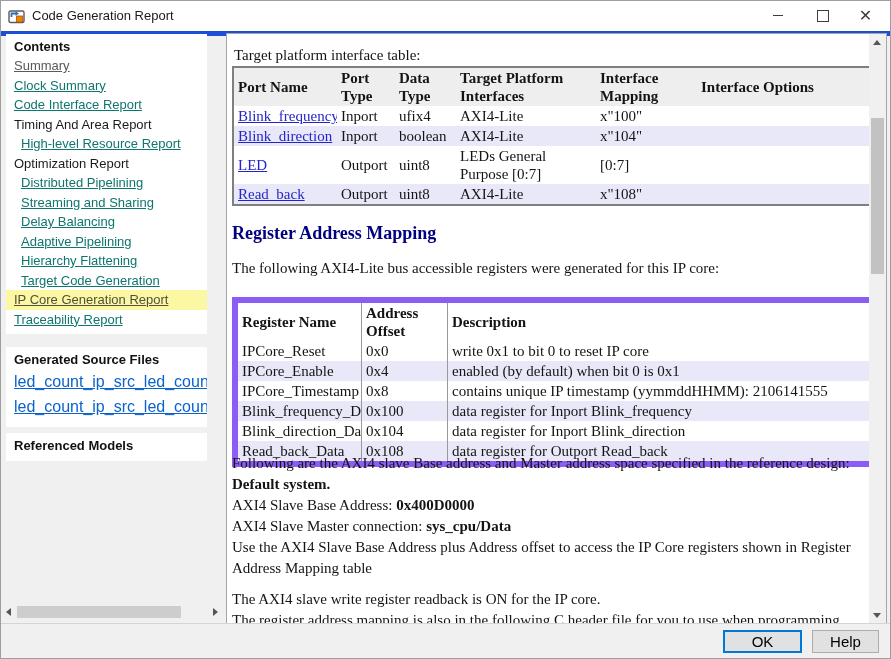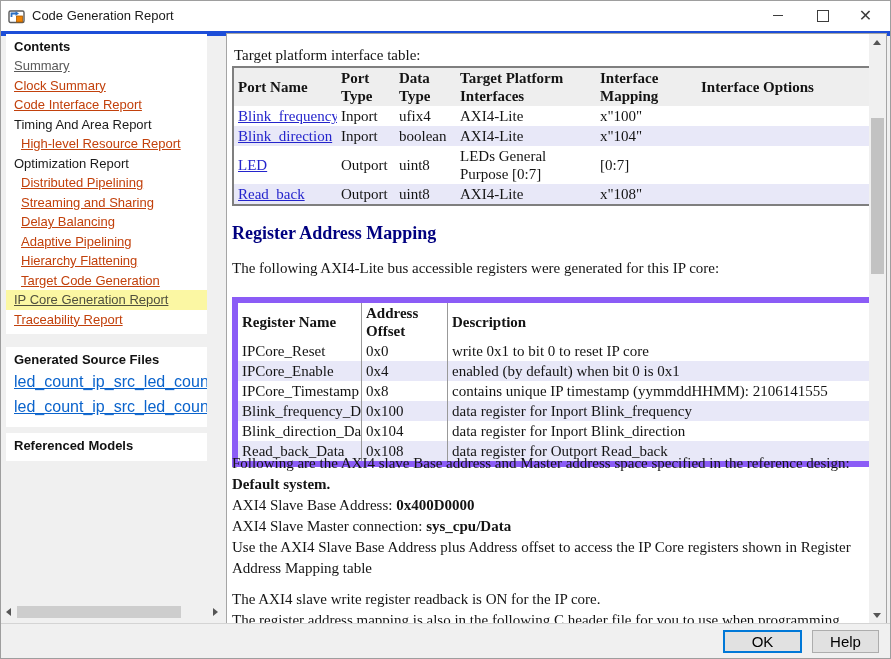--- a/index.html
+++ b/index.html
@@ -17,21 +17,21 @@
   .glyph-max{display:block;width:10px;height:10px;border:1px solid #3d3d3d;}
   
   .side-box{position:absolute;background:#ffffff;overflow:hidden;}
   #contents-box{left:5px;top:33px;width:201px;height:300px;}
   #files-box{left:5px;top:346px;width:201px;height:80px;}
   #models-box{left:5px;top:432px;width:201px;height:28px;}
   .box-title{font-size:13px;font-weight:bold;color:#111;padding:5px 0 2px 8px;white-space:nowrap;}
   .nav-item{font-size:13px;height:19.5px;line-height:19.5px;padding-left:8px;
     white-space:nowrap;overflow:hidden;color:#1b1b1b;}
   .nav-item.indent{padding-left:15px;}
-  .nav-item.link{color:#c2410c;text-decoration:underline;cursor:pointer;}
+  .nav-item.link{color:#0f766e;text-decoration:underline;cursor:pointer;}
   .nav-item.visited{color:#595959;text-decoration:underline;cursor:pointer;}
   .nav-item.current{color:#50503e;text-decoration:underline;background:#fbf7a3;cursor:pointer;}
   .file-link{font-size:16px;height:25px;line-height:25px;padding-left:8px;color:#0a63cc;
     text-decoration:underline;white-space:nowrap;overflow:hidden;cursor:pointer;}
   
   .hscroll{position:absolute;left:2px;top:603px;width:218px;height:16px;background:#f0f0f0;}
   .hthumb{position:absolute;left:14px;top:2px;width:164px;height:12px;background:#cdcdcd;}
   .arr{width:0;height:0;position:absolute;}
   .arr-left{left:3px;top:4px;border-top:4px solid transparent;border-bottom:4px solid transparent;
     border-right:5px solid #555;}

